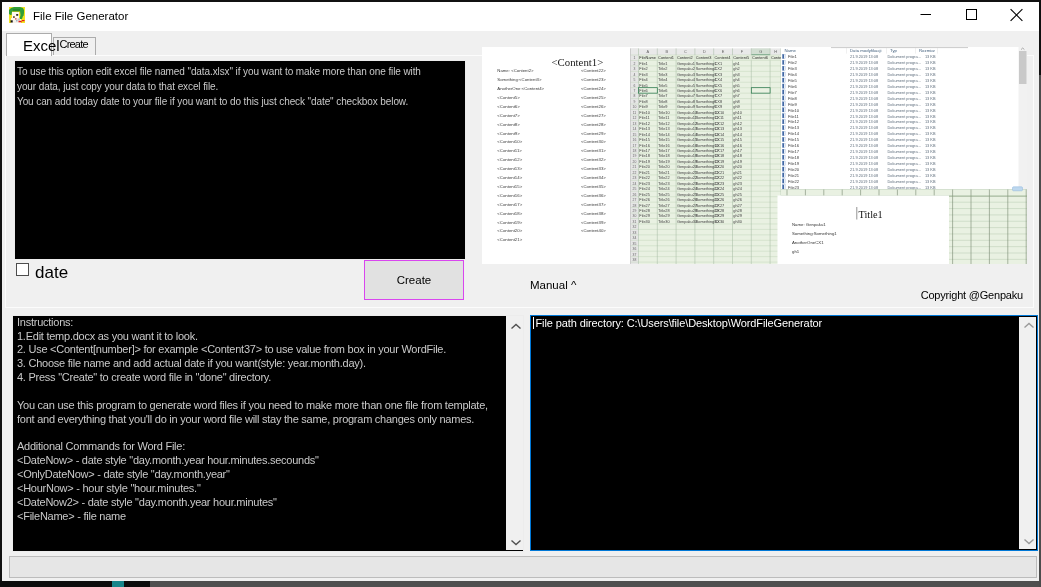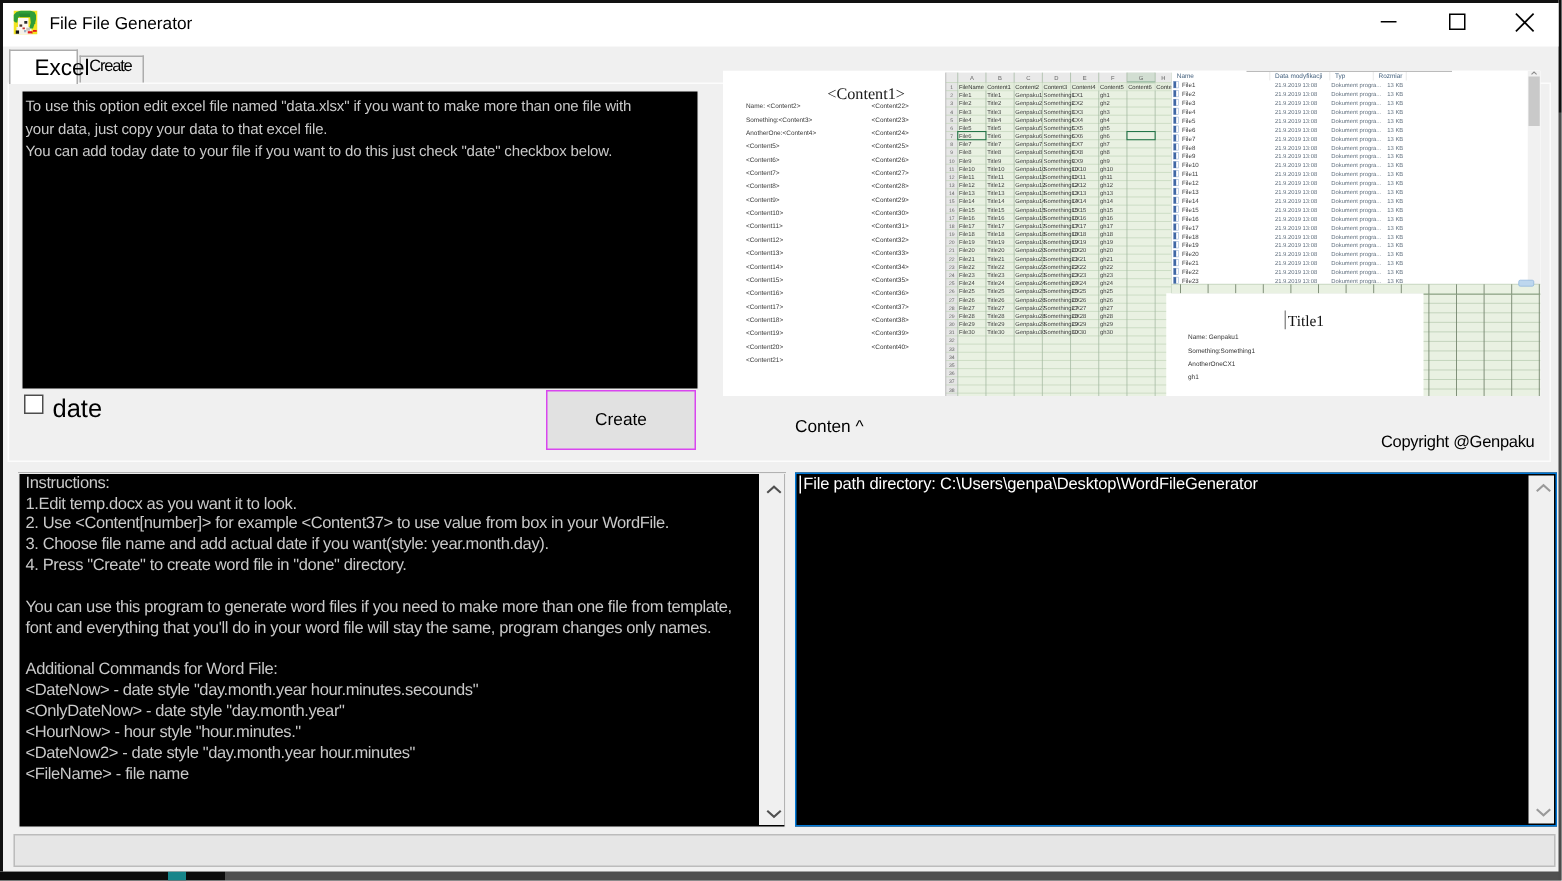--- a/index.html
+++ b/index.html
@@ -573,21 +573,21 @@
 <rect x="295.5" y="148.5" width="171.5" height="68.5" fill="#ffffff"></rect>
 <line x1="374.8" y1="160" x2="374.8" y2="172.5" stroke="#666" stroke-width="0.7"></line>
 <text x="376.5" y="170.5" font-family="Liberation Serif, serif" font-size="10.3" fill="#111">Title1</text>
 <text x="310" y="179.2" font-size="4.3" fill="#333">Name: Genpaku1</text>
 <text x="310" y="188.0" font-size="4.3" fill="#333">Something:Something1</text>
 <text x="310" y="196.8" font-size="4.3" fill="#333">AnotherOneCX1</text>
 <text x="310" y="205.6" font-size="4.3" fill="#333">gh1</text>
 </svg>
 </div>
 
-<div class="abs" style="left:530px;top:278.5px;font-size:11.5px;color:#000">Conten ^</div>
+<div class="abs" style="left:530px;top:278.5px;font-size:11.5px;color:#000">Manual ^</div>
 <div class="abs" id="copyright" style="left:900px;top:288.5px;width:123px;text-align:right;font-size:11px;letter-spacing:-0.2px;color:#000">Copyright @Genpaku</div>
 
 <div class="abs" style="left:11.5px;top:314.5px;width:512.5px;height:237px;background:#000;border:1.5px solid #ececec"></div>
 <div class="abs" id="instr" style="left:17px;top:315.8px;white-space:pre;font-size:11px;letter-spacing:-0.25px;line-height:13.85px;color:#c9c9c9">Instructions:<br>1.Edit temp.docx as you want it to look.<br>2. Use &lt;Content[number]&gt; for example &lt;Content37&gt; to use value from box in your WordFile.<br>3. Choose file name and add actual date if you want(style: year.month.day).<br>4. Press "Create" to create word file in "done" directory.<br>&nbsp;<br>You can use this program to generate word files if you need to make more than one file from template,<br>font and everything that you'll do in your word file will stay the same, program changes only names.<br>&nbsp;<br>Additional Commands for Word File:<br>&lt;DateNow&gt; - date style "day.month.year hour.minutes.secounds"<br>&lt;OnlyDateNow&gt; - date style "day.month.year"<br>&lt;HourNow&gt; - hour style "hour.minutes."<br>&lt;DateNow2&gt; - date style "day.month.year hour.minutes"<br>&lt;FileName&gt; - file name</div>
 <div class="abs" style="left:506px;top:316px;width:17px;height:234px;background:#f0f0f0"></div>
 <div class="abs" style="left:510px;top:322.5px">
     <svg width="12" height="7" viewBox="0 0 12 7" style="display:block">
       <path d="M1.5 5.5 L6 1.5 L10.5 5.5" stroke="#505050" stroke-width="1.4" fill="none"></path>
     </svg>
   </div>
@@ -603,15 +603,15 @@
     <svg width="12" height="7" viewBox="0 0 12 7" style="display:block">
       <path d="M1.5 5.5 L6 1.5 L10.5 5.5" stroke="#9a9a9a" stroke-width="1.4" fill="none"></path>
     </svg>
   </div>
 <div class="abs" style="left:1023px;top:537.5px">
     <svg width="12" height="7" viewBox="0 0 12 7" style="display:block">
       <path d="M1.5 1.5 L6 5.5 L10.5 1.5" stroke="#9a9a9a" stroke-width="1.4" fill="none"></path>
     </svg>
   </div>
 <div class="abs" style="left:533px;top:317px;width:1.2px;height:12px;background:#fff"></div>
-<div class="abs" id="console" style="left:535.5px;top:315.5px;white-space:pre;font-size:11px;letter-spacing:-0.11px;line-height:14px;color:#ffffff">File path directory: C:\Users\genpa\Desktop\WordFileGenerator</div>
+<div class="abs" id="console" style="left:535.5px;top:315.5px;white-space:pre;font-size:11px;letter-spacing:-0.11px;line-height:14px;color:#ffffff">File path directory: C:\Users\file\Desktop\WordFileGenerator</div>
 
 <div class="abs" style="left:9px;top:555.5px;width:1027.5px;height:22.5px;background:#e6e6e6;border:1px solid #bcbcbc"></div>
 
 </body></html>

